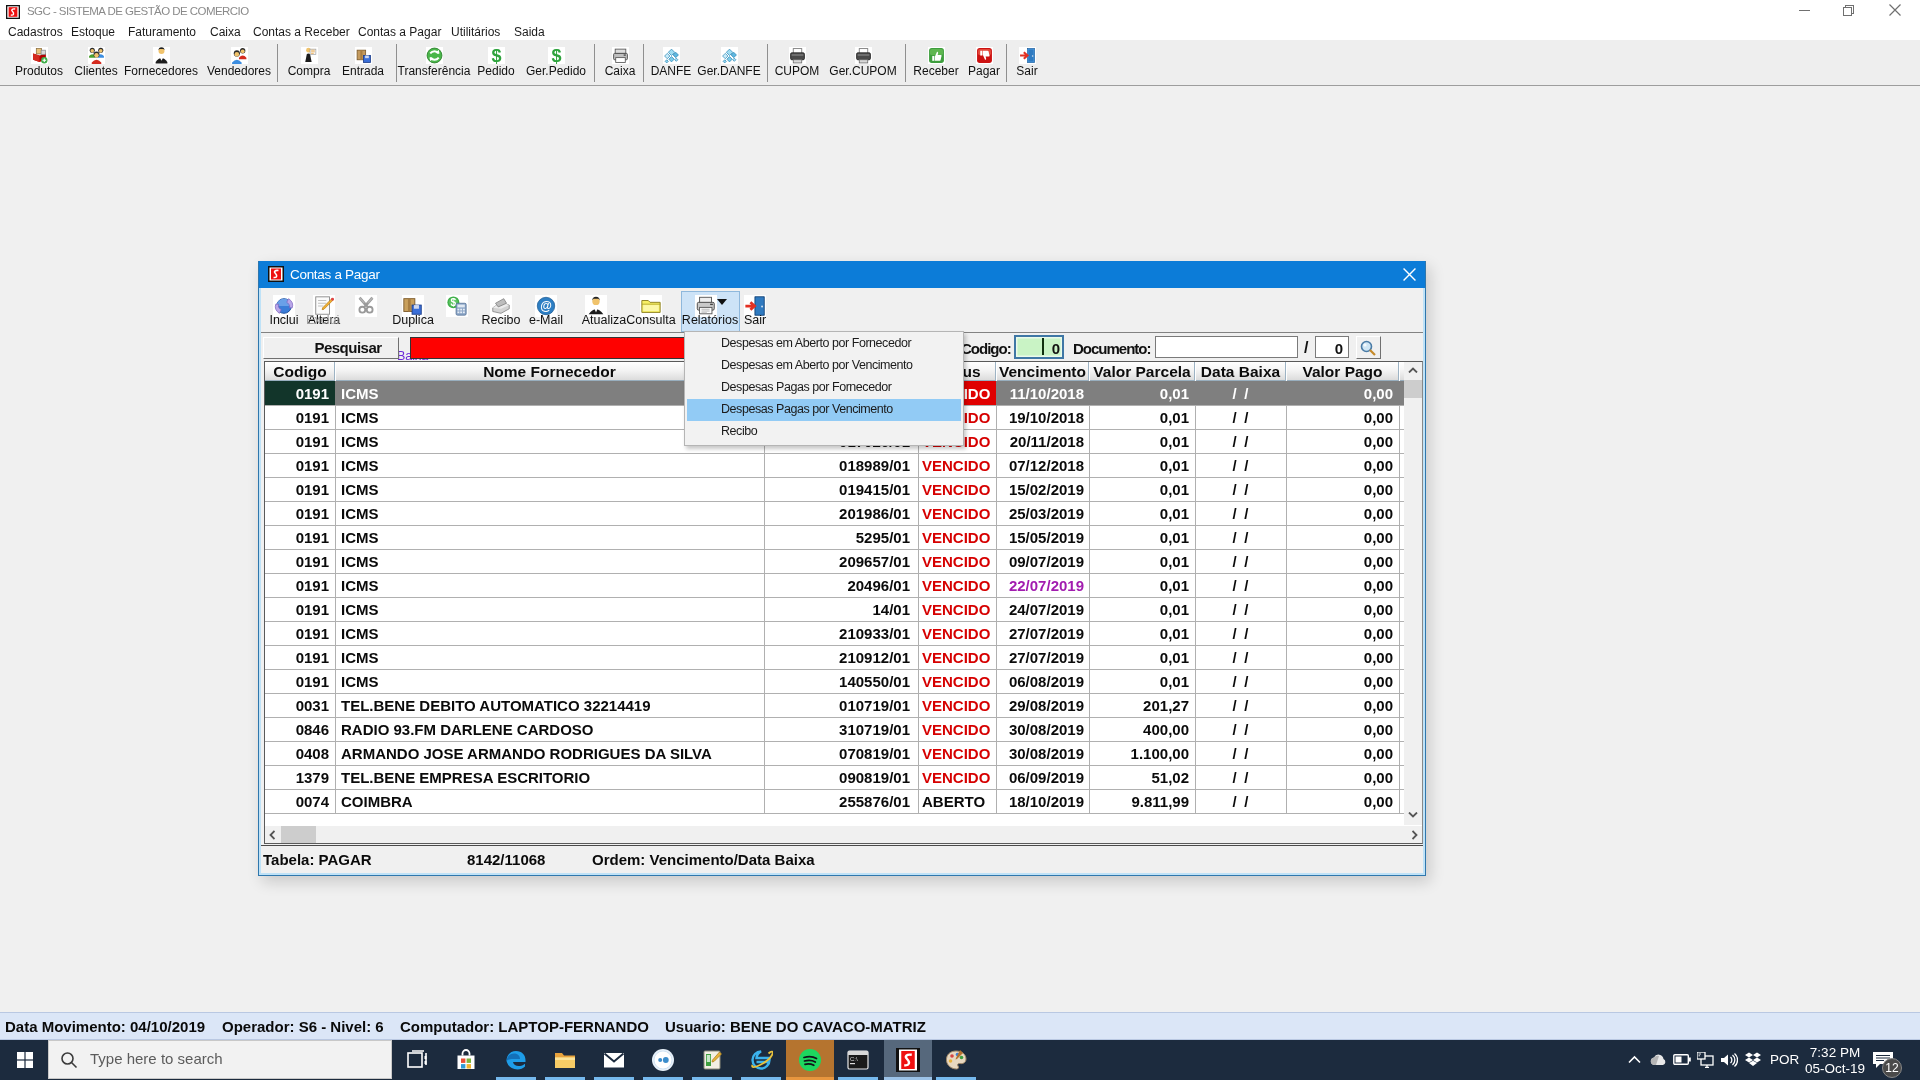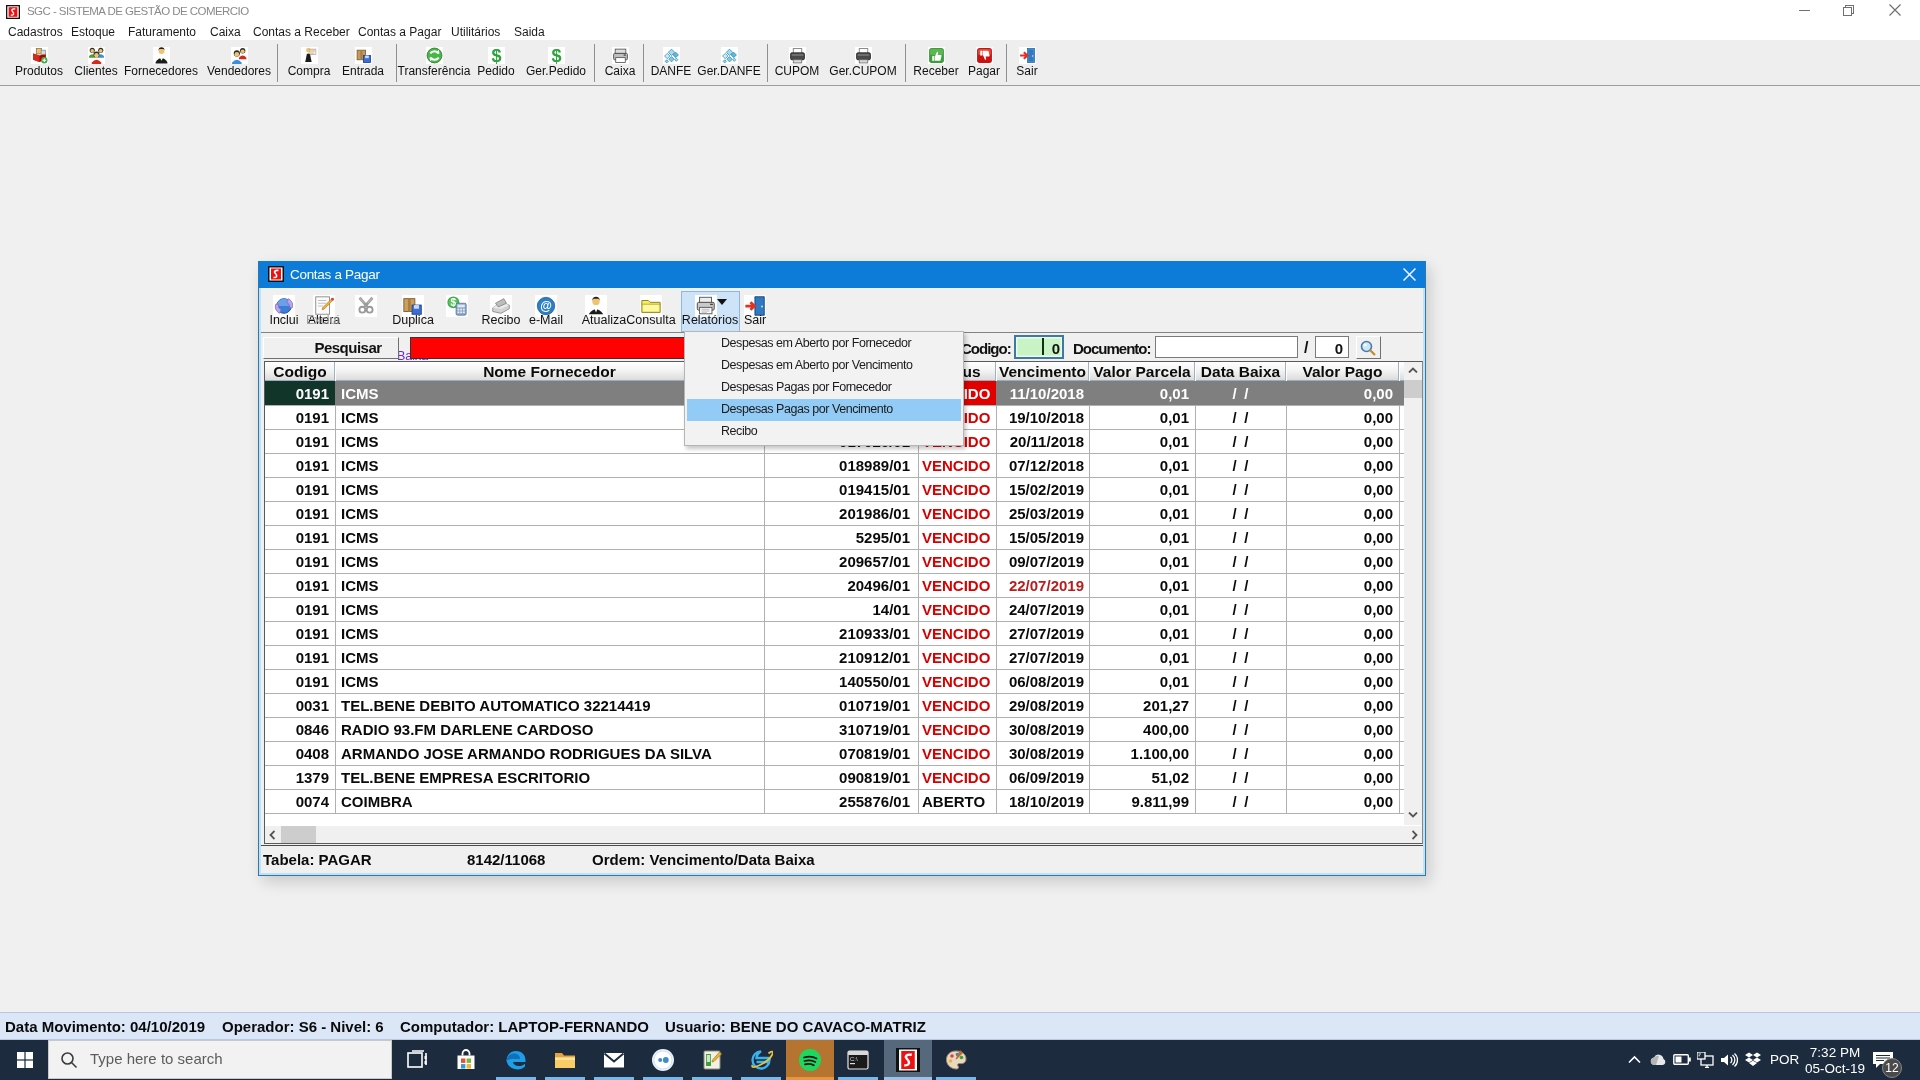--- a/index.html
+++ b/index.html
@@ -438,21 +438,21 @@
 <div class="abs b" style="left:341px;top:553px;width:420px;font-size:15px;color:#0a0a0a;white-space:nowrap;">ICMS</div>
 <div class="abs b" style="left:764px;top:553px;width:146px;text-align:right;font-size:15px;color:#0a0a0a;">209657/01</div>
 <div class="abs b" style="left:996px;top:553px;width:88px;text-align:right;font-size:15px;color:#0a0a0a;">09/07/2019</div>
 <div class="abs b" style="left:1089px;top:553px;width:100px;text-align:right;font-size:15px;color:#0a0a0a;">0,01</div>
 <div class="abs b" style="left:1195px;top:553px;width:91px;text-align:center;font-size:15px;color:#0a0a0a;">/ /</div>
 <div class="abs b" style="left:1286px;top:553px;width:107px;text-align:right;font-size:15px;color:#0a0a0a;">0,00</div>
 <div class="abs b" style="left:922px;top:577px;width:74px;font-size:15px;color:#d60000;">VENCIDO</div>
 <div class="abs b" style="left:265px;top:577px;width:64px;text-align:right;font-size:15px;color:#0a0a0a;">0191</div>
 <div class="abs b" style="left:341px;top:577px;width:420px;font-size:15px;color:#0a0a0a;white-space:nowrap;">ICMS</div>
 <div class="abs b" style="left:764px;top:577px;width:146px;text-align:right;font-size:15px;color:#0a0a0a;">20496/01</div>
-<div class="abs b" style="left:996px;top:577px;width:88px;text-align:right;font-size:15px;color:#b91c1c;">22/07/2019</div>
+<div class="abs b" style="left:996px;top:577px;width:88px;text-align:right;font-size:15px;color:#a21caf;">22/07/2019</div>
 <div class="abs b" style="left:1089px;top:577px;width:100px;text-align:right;font-size:15px;color:#0a0a0a;">0,01</div>
 <div class="abs b" style="left:1195px;top:577px;width:91px;text-align:center;font-size:15px;color:#0a0a0a;">/ /</div>
 <div class="abs b" style="left:1286px;top:577px;width:107px;text-align:right;font-size:15px;color:#0a0a0a;">0,00</div>
 <div class="abs b" style="left:922px;top:601px;width:74px;font-size:15px;color:#d60000;">VENCIDO</div>
 <div class="abs b" style="left:265px;top:601px;width:64px;text-align:right;font-size:15px;color:#0a0a0a;">0191</div>
 <div class="abs b" style="left:341px;top:601px;width:420px;font-size:15px;color:#0a0a0a;white-space:nowrap;">ICMS</div>
 <div class="abs b" style="left:764px;top:601px;width:146px;text-align:right;font-size:15px;color:#0a0a0a;">14/01</div>
 <div class="abs b" style="left:996px;top:601px;width:88px;text-align:right;font-size:15px;color:#0a0a0a;">24/07/2019</div>
 <div class="abs b" style="left:1089px;top:601px;width:100px;text-align:right;font-size:15px;color:#0a0a0a;">0,01</div>
 <div class="abs b" style="left:1195px;top:601px;width:91px;text-align:center;font-size:15px;color:#0a0a0a;">/ /</div>

